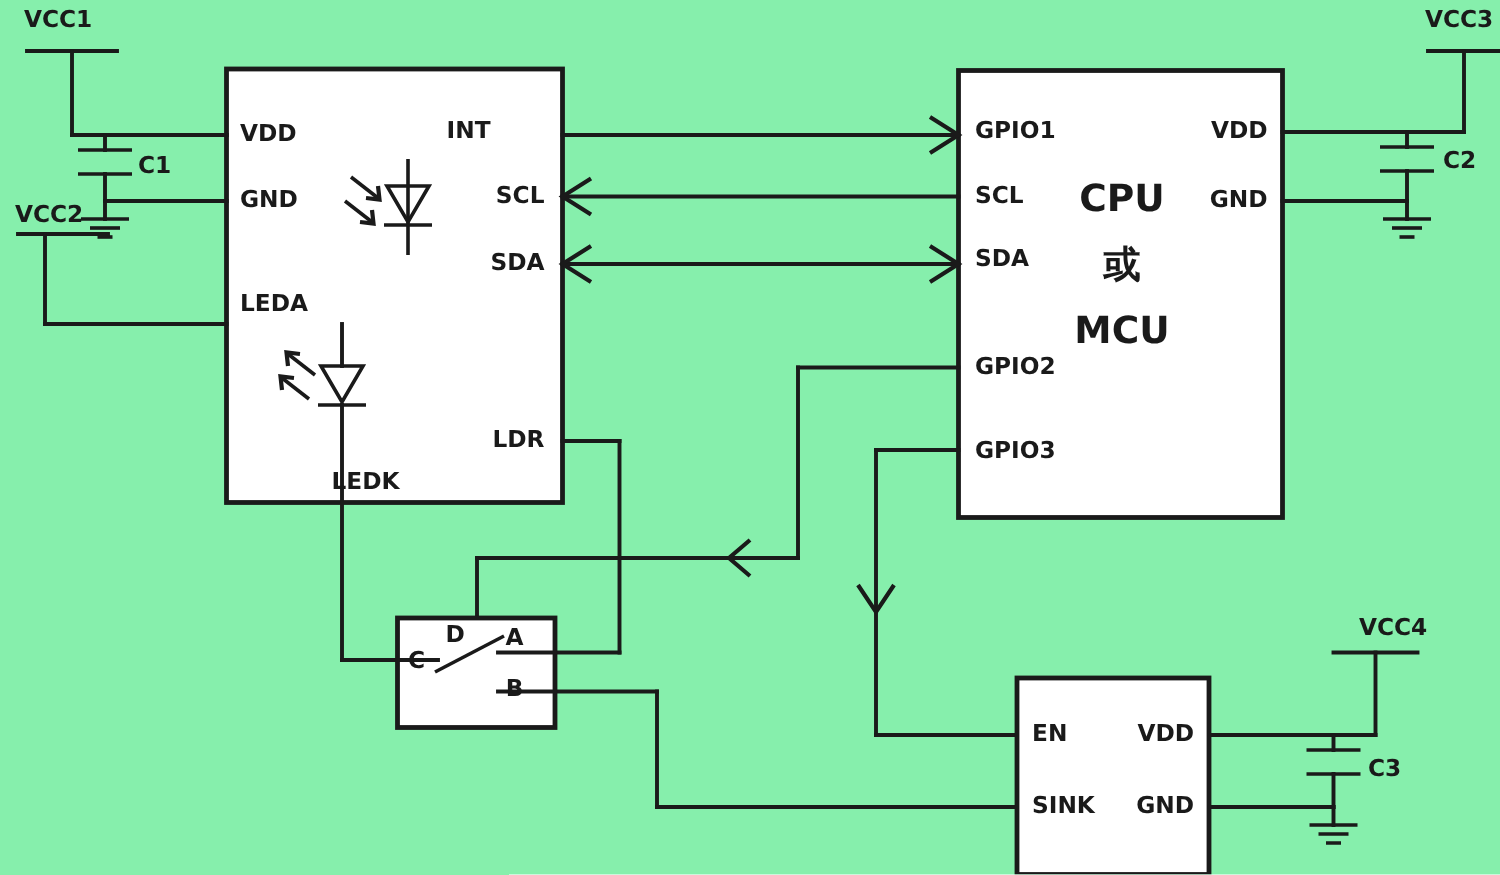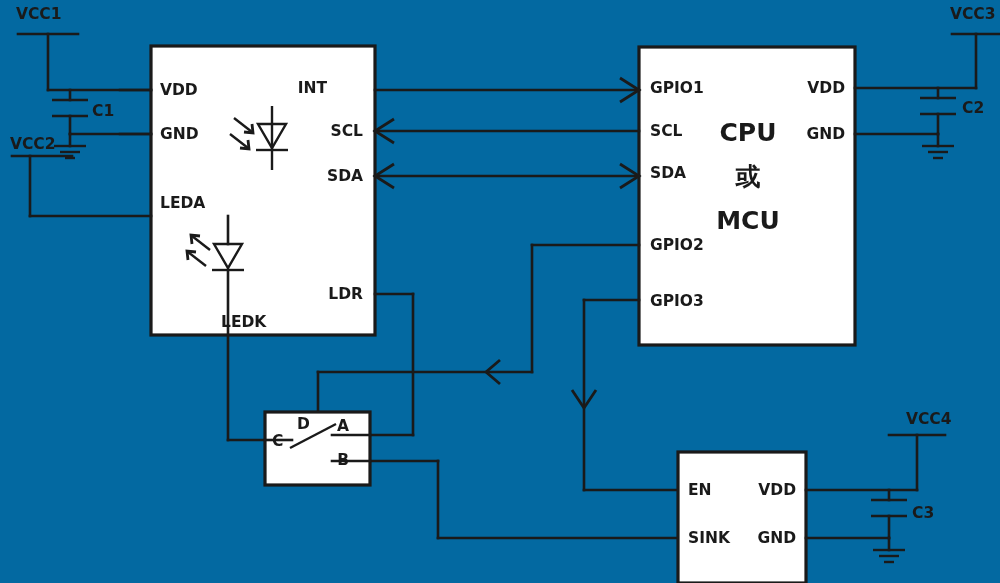--- a/index.html
+++ b/index.html
@@ -4,21 +4,21 @@
 <style>
   html, body {
     margin: 0;
     padding: 0;
     background: #ffffff;
   }
   #canvas {
     position: relative;
     width: 1000px;
     height: 583px;
-    background: #0369a1;
+    background: #86efac;
     font-family: "DejaVu Sans", sans-serif;
     overflow: hidden;
   }
   svg#schematic {
     position: absolute;
     left: 0;
     top: 0;
     width: 1000px;
     height: 583px;
   }

